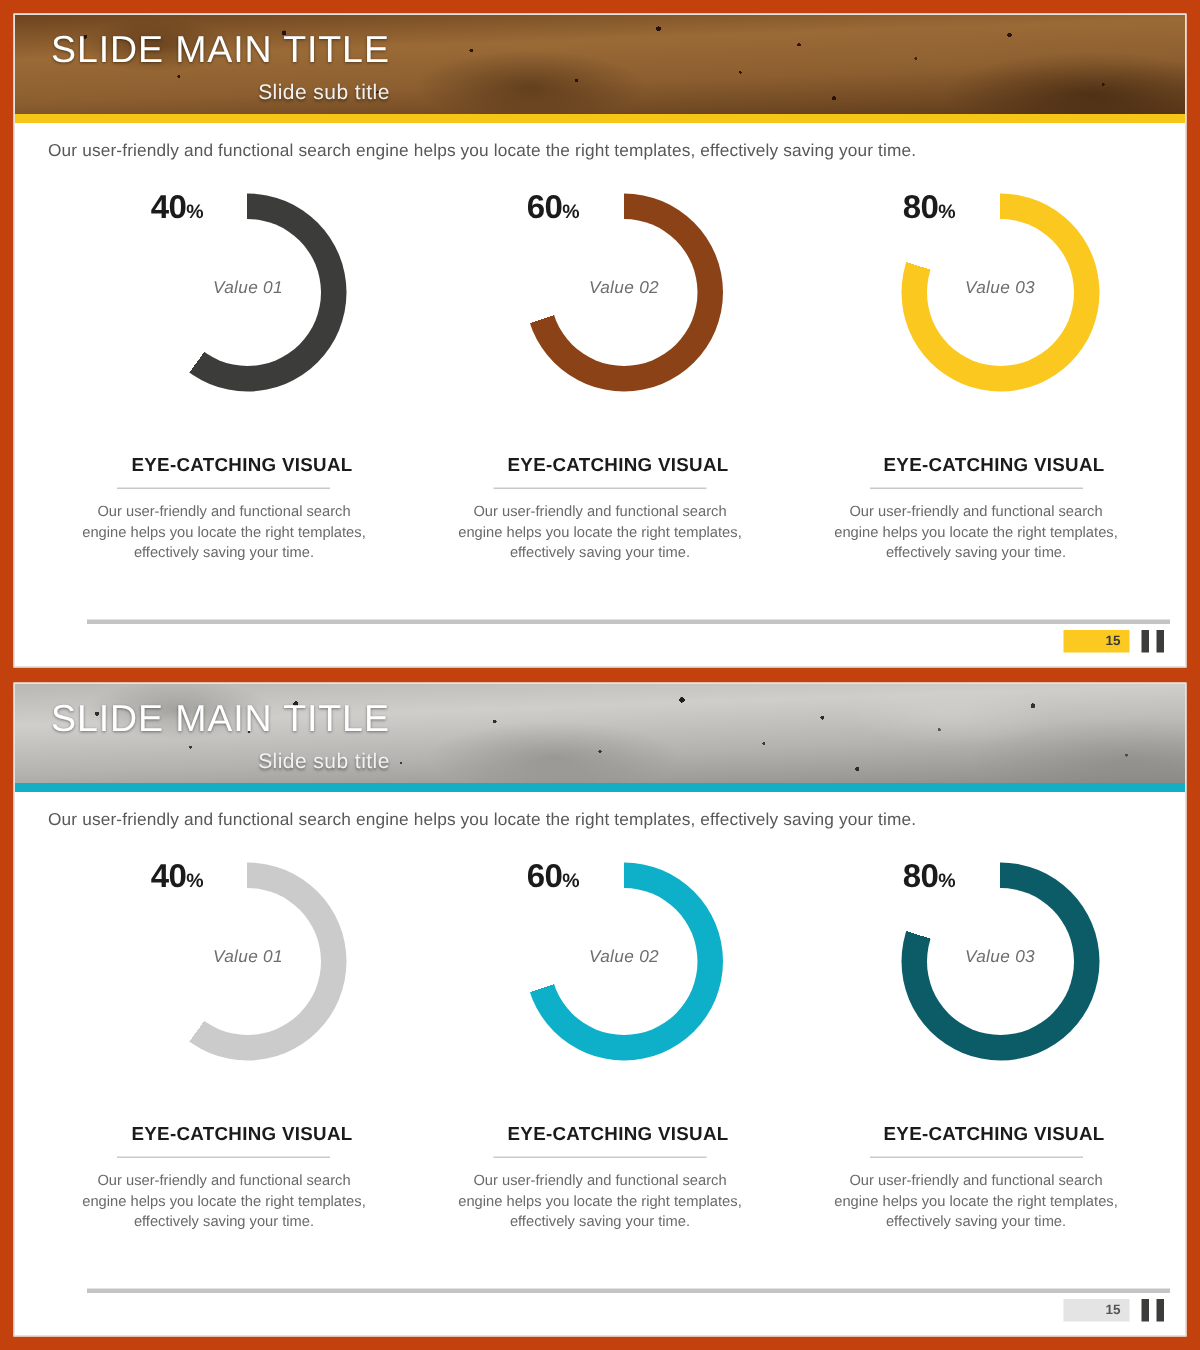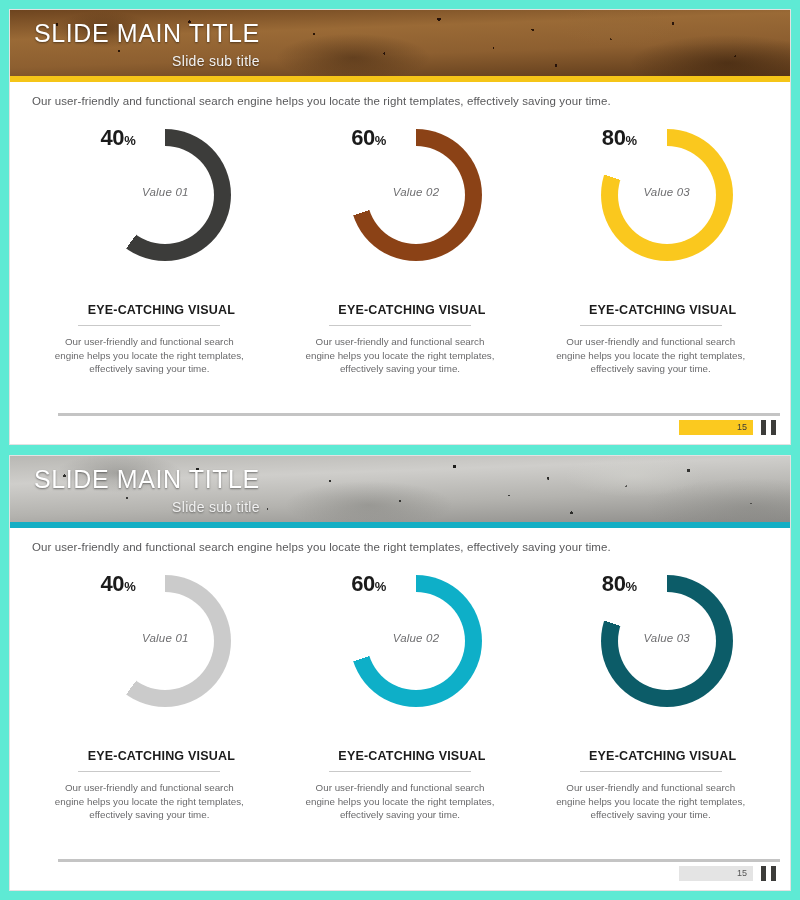--- a/index.html
+++ b/index.html
@@ -8,21 +8,21 @@
     width: 800px;
     height: 900px;
     background: #ffffff;
     font-family: "Liberation Sans", sans-serif;
   }
 
   #page {
     position: relative;
     width: 800px;
     height: 900px;
-    background: #5eead4;
+    background: #c2410c;
     overflow: hidden;
   }
 
   
   .slide {
     position: absolute;
     left: 9px;
     width: 782px;
     background: #ffffff;
     border: 1px solid #e2e2e2;
@@ -224,27 +224,27 @@
   }
   .foot-right {
     position: absolute;
     right: 14px;
     top: 16px;
     display: flex;
     align-items: center;
     gap: 8px;
   }
   .page-badge {
-    width: 74px;
+    width: 44px;
     height: 15px;
     line-height: 15px;
     text-align: right;
     padding-right: 6px;
     font-size: 9px;
-    font-weight: normal;
+    font-weight: bold;
     color: #3a3a38;
   }
   .bars { display: flex; gap: 5px; }
   .bar { width: 5px; height: 15px; background: #3c3c3a; }
 </style>
 </head>
 <body>
 
 <div id="page">
     <div class="slide slide-1">

